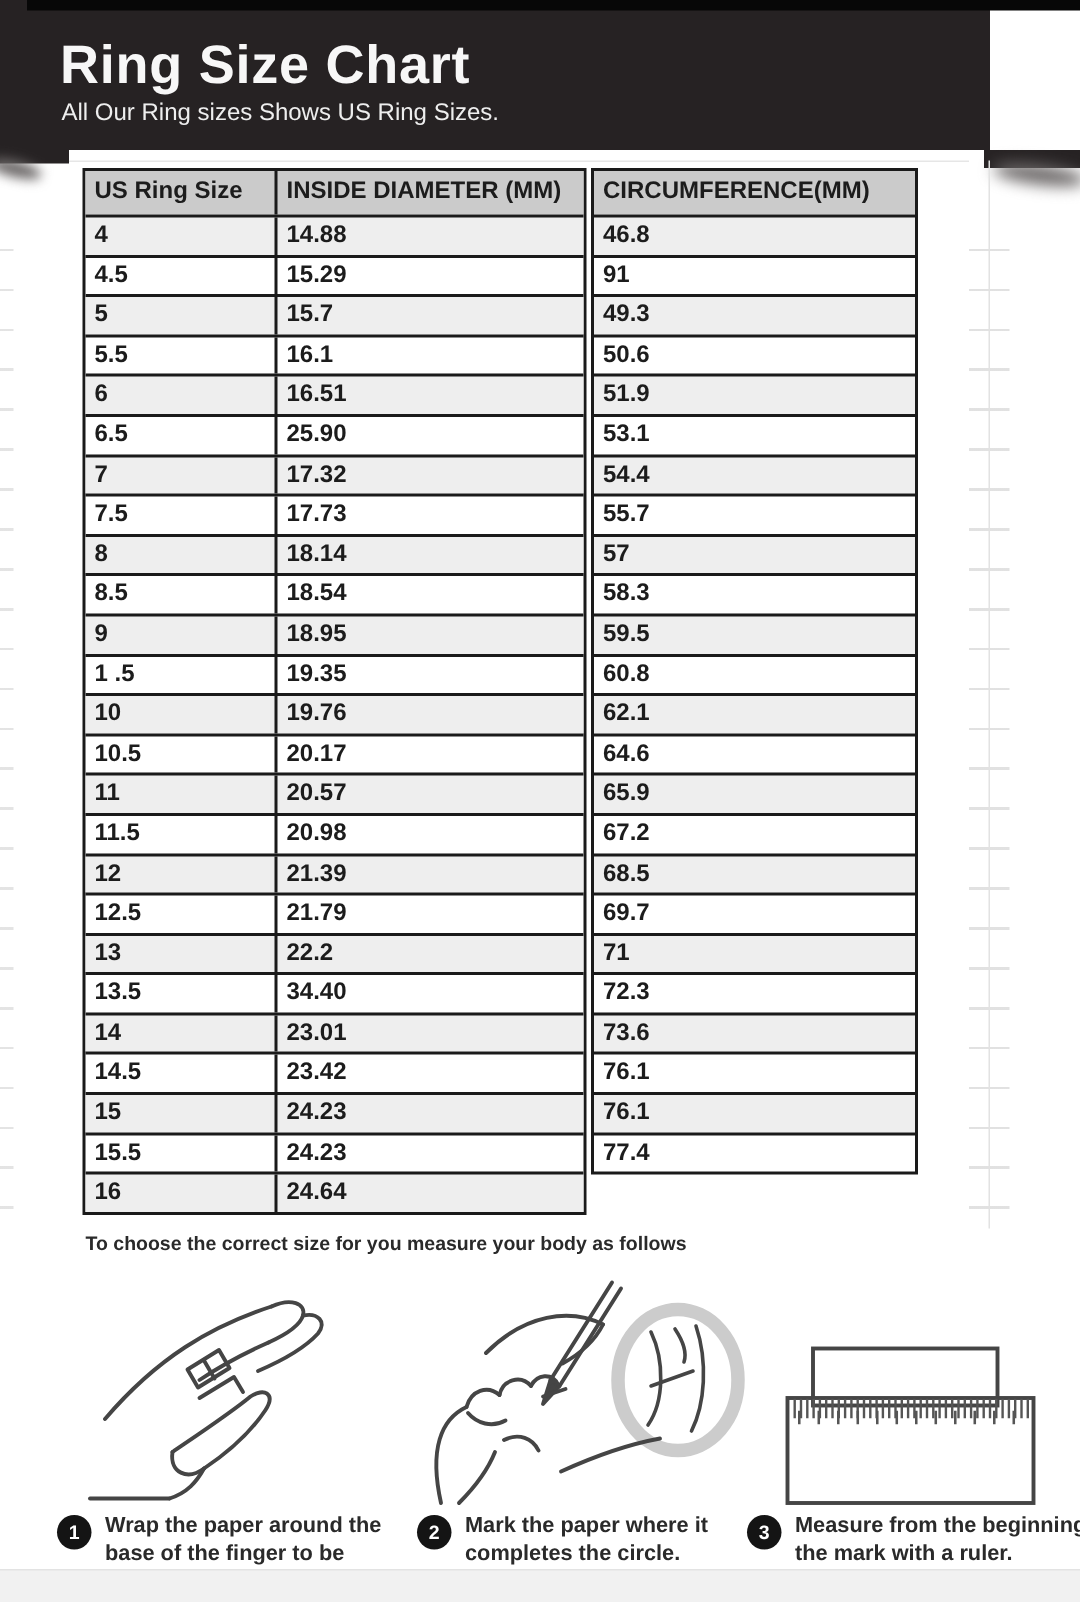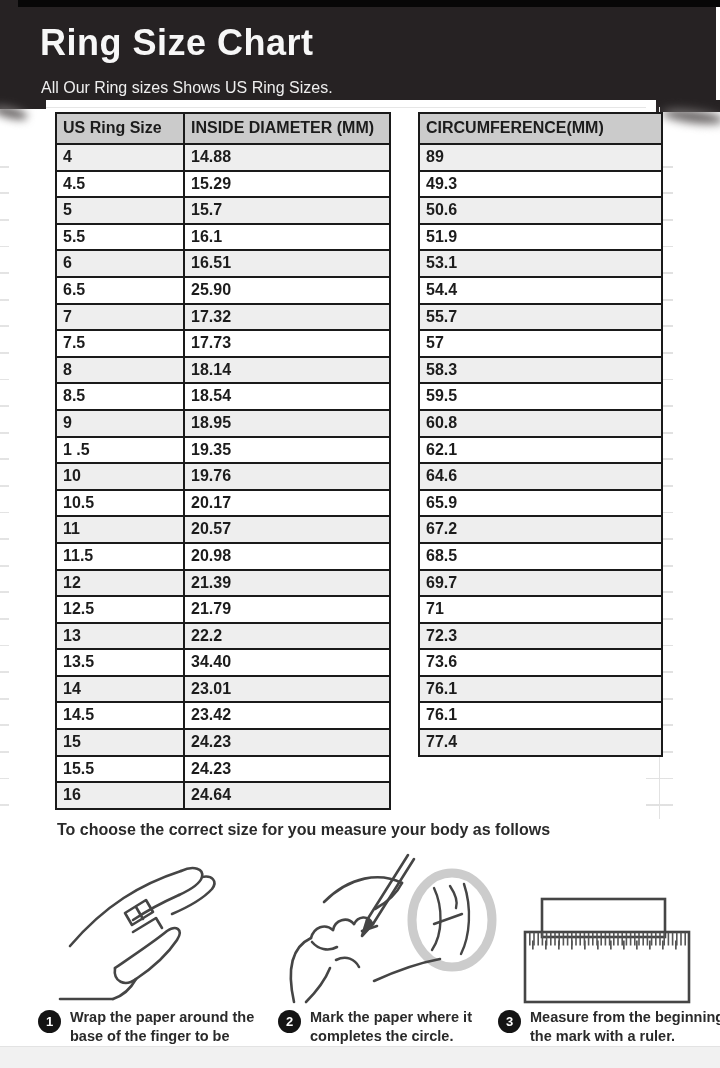--- a/index.html
+++ b/index.html
@@ -1,56 +1,56 @@
 <!DOCTYPE html>
 <html><head>
 <meta charset="utf-8">
 <style>
   * { margin:0; padding:0; box-sizing:border-box; }
   html,body { width:720px; height:1068px; }
   body { font-family:"Liberation Sans", sans-serif; background:#ffffff; }
   .page { position:relative; width:720px; height:1068px; background:#ffffff; overflow:hidden; }
 
   
-  .banner { position:absolute; left:0; top:0; width:716px; height:100px; background:#262223; }
+  .banner { position:absolute; left:0; top:0; width:660px; height:100px; background:#262223; }
   .top-strip { position:absolute; left:18px; top:0; width:702px; height:7px; background:#070707; }
   .banner h1 { position:absolute; left:40px; top:22px; color:#f7f7f7; font-size:36px; font-weight:700; letter-spacing:.5px; }
-  .banner p  { position:absolute; left:41px; top:67px; color:#eeeeee; font-size:16px; font-weight:400;margin-top:12px; }
+  .banner p  { position:absolute; left:41px; top:67px; color:#eeeeee; font-size:16px; font-weight:400; }
   .notch-left  { position:absolute; top:100px; left:0; width:46px; height:9px; background:#262223; }
   .notch-left-tail { position:absolute; top:107px; left:-8px; width:36px; height:11px; background:#6b6767;
                      filter:blur(4px); transform:rotate(14deg); border-radius:50%; }
   .notch-right { position:absolute; top:100px; left:656px; width:64px; height:12px; background:#262223; }
   .notch-right-tail { position:absolute; top:110px; left:662px; width:62px; height:13px; background:#6b6767;
                       filter:blur(5px); transform:rotate(7deg); border-radius:50%; }
 
   
   .grid-right { position:absolute; left:646px; top:141px; width:27px; height:672px; opacity:.85;
     background:repeating-linear-gradient(to bottom, transparent 0 24.8px, #dcdcdc 24.8px 26.6px); }
   .grid-left  { position:absolute; left:0; top:141px; width:9px; height:672px; opacity:.7;
     background:repeating-linear-gradient(to bottom, transparent 0 24.8px, #d8d8d8 24.8px 26.6px); }
   .grid-vline { position:absolute; left:659px; top:107px; width:1px; height:712px; background:#e2e2e2; }
   .grid-topline { position:absolute; left:46px; top:107px; width:600px; height:1px; background:#e6e6e6; }
 
   
   .tbl { position:absolute; top:112px; border:2.5px solid #1a1a1a; background:#ffffff;
          font-weight:700; color:#1c1c1c; }
   .tbl-a { left:55px;  width:336px; }
-  .tbl-b { left:418px; width:245px; }
+  .tbl-b { left:394px; width:218px; }
   .trow { display:grid; height:26.6px; border-top:2.5px solid #1a1a1a; }
   .trow.thead { height:29px; border-top:none; background:#cbcbcb; }
   .tbl-a .trow { grid-template-columns:126px 1fr; }
   .tbl-b .trow { grid-template-columns:1fr; }
   .tbl > div:nth-of-type(even) { background:#eeeeee; }
   .tbl > div.thead { background:#cbcbcb; }
   .cell { padding-left:6px; font-size:16px; line-height:24.4px; overflow:hidden; white-space:nowrap; }
   .thead .cell { line-height:27px; }
   .tbl-a .cell.c2 { border-left:2.5px solid #1a1a1a; }
 
   
-  .intro { position:absolute; left:57px; top:821px; font-size:16px; font-weight:700; color:#2a2a2a; }
+  .intro { position:absolute; left:57px; top:821px; font-size:13px; font-weight:700; color:#2a2a2a; }
   .illos { position:absolute; left:55px; top:850px; width:640px; height:160px;
            display:flex; justify-content:space-between; align-items:flex-start; }
   .illo  { flex:0 0 auto; }
   .illo svg { display:block; }
   .illo-ruler { margin-top:42px; }
 
   .steps { position:absolute; left:38px; top:1008px; width:668px; display:flex; gap:16px; }
   .step  { display:flex; gap:9px; align-items:flex-start; }
   .badge { flex:0 0 auto; width:23px; height:23px; border-radius:50%; background:#141414; color:#ffffff;
            font-size:13px; font-weight:700; display:flex; align-items:center; justify-content:center; margin-top:2px; }
@@ -212,23 +212,26 @@
         <div class="cell c1">16</div>
         <div class="cell c2">24.64</div>
       </div>
     </div>
 
   <div class="tbl tbl-b">
     <div class="trow thead">
       <div class="cell c1">CIRCUMFERENCE(MM)</div>
     </div>
 
-
-      <div class="trow">
-        <div class="cell c1">89</div>
+      <div class="trow">
+        <div class="cell c1">46.8</div>
+      </div>
+
+      <div class="trow">
+        <div class="cell c1">91</div>
       </div>
 
       <div class="trow">
         <div class="cell c1">49.3</div>
       </div>
 
       <div class="trow">
         <div class="cell c1">50.6</div>
       </div>
 

